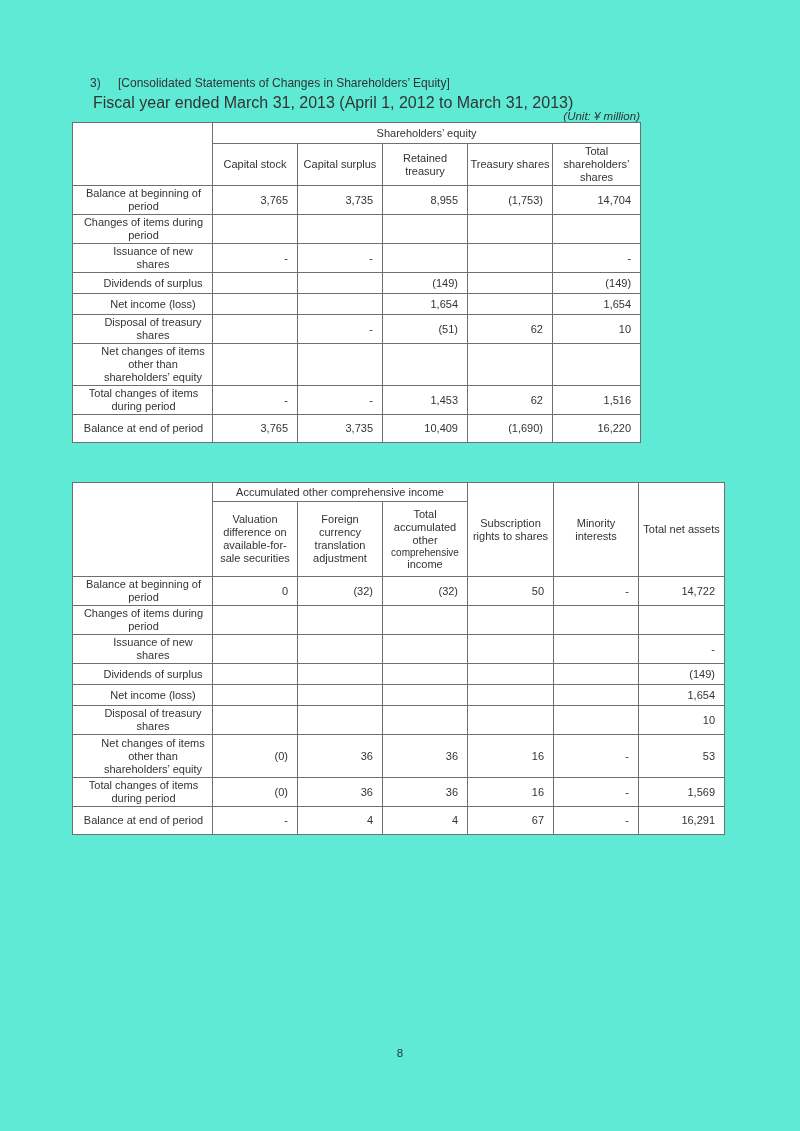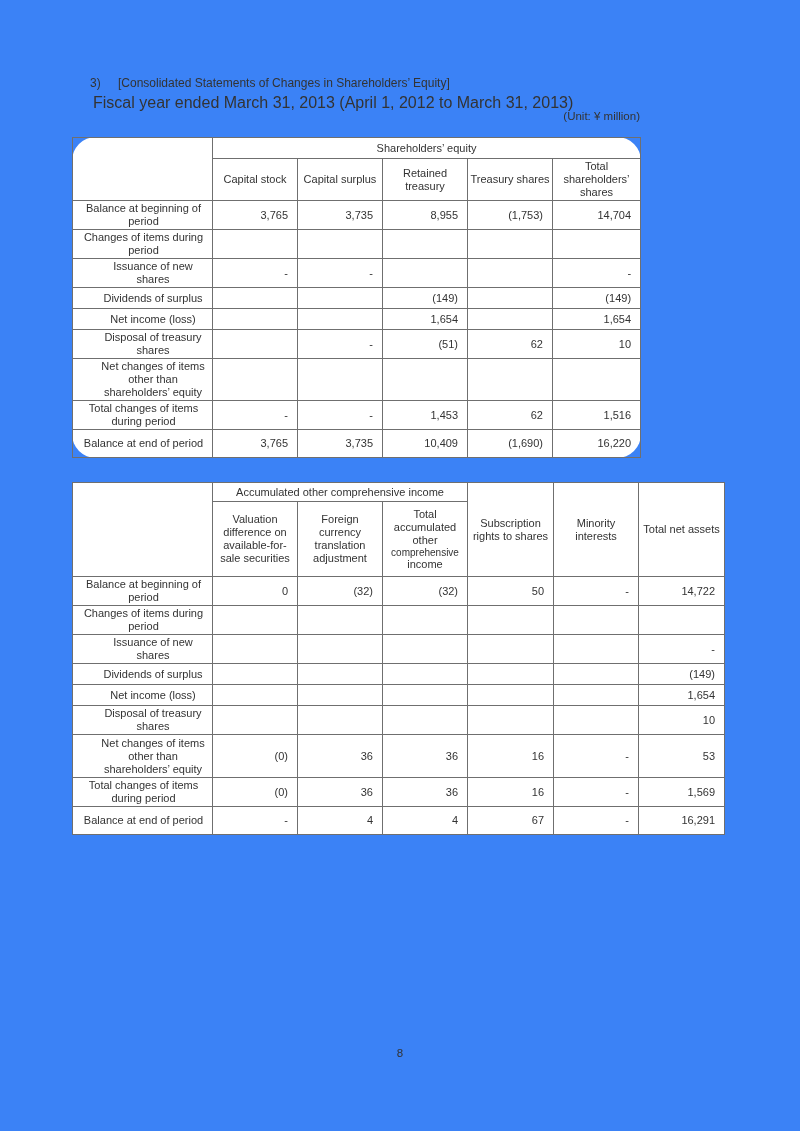--- a/index.html
+++ b/index.html
@@ -1,25 +1,25 @@
 <!DOCTYPE html>
 <html><head>
 <meta charset="utf-8">
 <style>
   html,body{margin:0;padding:0;}
   body{background:#e8e8e8;font-family:"Liberation Sans","DejaVu Sans",sans-serif;}
-  .page{position:relative;width:800px;height:1131px;background:#3b82f6;margin:0 auto;overflow:hidden;color:#333;}
+  .page{position:relative;width:800px;height:1131px;background:#5eead4;margin:0 auto;overflow:hidden;color:#333;}
   .heading{position:absolute;top:76px;left:90px;font-size:12px;line-height:14px;white-space:nowrap;}
   .heading .num{display:inline-block;width:28px;}
   .subheading{position:absolute;top:96px;left:93px;font-size:16px;line-height:14px;white-space:nowrap;}
-  .unit-note{position:absolute;top:110px;left:72px;width:568px;text-align:right;font-size:11.5px;}
+  .unit-note{position:absolute;top:110px;left:72px;width:568px;text-align:right;font-size:11.5px;font-style:italic;}
   .t{border-collapse:collapse;table-layout:fixed;position:absolute;left:72px;background:#fff;}
   .t td,.t th{border:1px solid #6f6f6f;font-weight:normal;font-size:11px;line-height:13px;color:#333;padding:1px 2px;vertical-align:middle;word-wrap:break-word;}
   .t th{text-align:center;}
-  .t1{top:137px;width:568px;border-radius:24px;}
+  .t1{top:122px;width:568px;}
   .t2{top:466px;width:652px;margin-top:16px;}
   td.lbl{text-align:center;padding-left:4px;}
   td.lbl.ind{padding-left:23px;}
   td.num{text-align:right;padding-right:9px;}
   .h19{height:19px}.h21{height:21px}.h27{height:27px}.h28{height:28px}.h29{height:29px}
   .h39{height:39px}.h42{height:42px}.h43{height:43px}.h75{height:75px}
   .small-line{display:block;font-size:10px;line-height:11px;}
   .page-number{position:absolute;top:1047px;left:0;width:800px;text-align:center;font-size:11.5px;}
 </style>
 </head>

